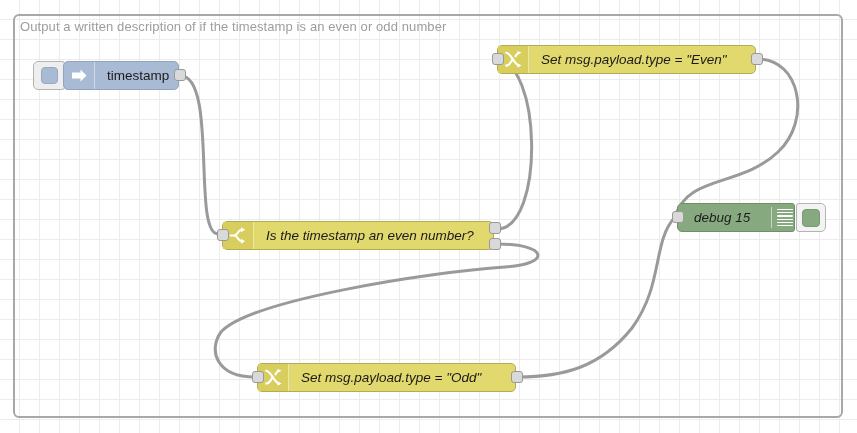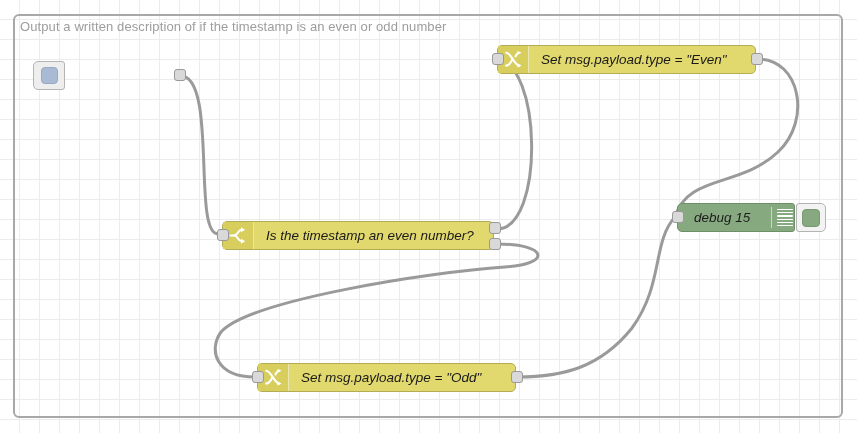--- a/index.html
+++ b/index.html
@@ -190,20 +190,28 @@
       <path d="M 497,229 C 545,229 542,59 495,59"></path>
       <path d="M 497,244 C 548,244 552,264 505,267 C 430,272 250,300 221,332 C 208,350 216,377 255,377"></path>
       <path d="M 758,59 C 800,59 812,120 778,152 C 740,188 688,174 675,217"></path>
       <path d="M 518,377 C 562,377 600,368 632,328 C 664,284 652,242 675,217"></path>
     </g>
   </svg>
 
   <div class="inject-btn-outer" style="left:33px; top:61px;">
     <div class="inject-btn-inner"></div>
   </div>
+  <div class="node inject" style="left:63px; top:61px; width:116px;">
+    <div class="icon-box">
+      <svg width="17" height="15" viewBox="0 0 17 15" xmlns="http://www.w3.org/2000/svg">
+        <path d="M1 4.5 H9.5 V1.5 L15.5 7.5 L9.5 13.5 V10.5 H1 Z" fill="#ffffff"></path>
+      </svg>
+    </div>
+    <div class="label">timestamp</div>
+  </div>
   <div class="port" style="left:174px; top:69px;"></div>
 
   <div class="node yellow" style="left:222px; top:221px; width:272px;">
     <div class="icon-box">
       <svg width="18" height="17" viewBox="0 0 18 17" xmlns="http://www.w3.org/2000/svg">
         <g fill="none" stroke="#ffffff" stroke-width="2.1" stroke-linecap="round" stroke-linejoin="round">
           <path d="M1.5 8.5 H5.5"></path>
           <path d="M5.5 8.5 C9 8.5 8.5 3 12.5 2.8"></path>
           <path d="M5.5 8.5 C9 8.5 8.5 14 12.5 14.2"></path>
         </g>

